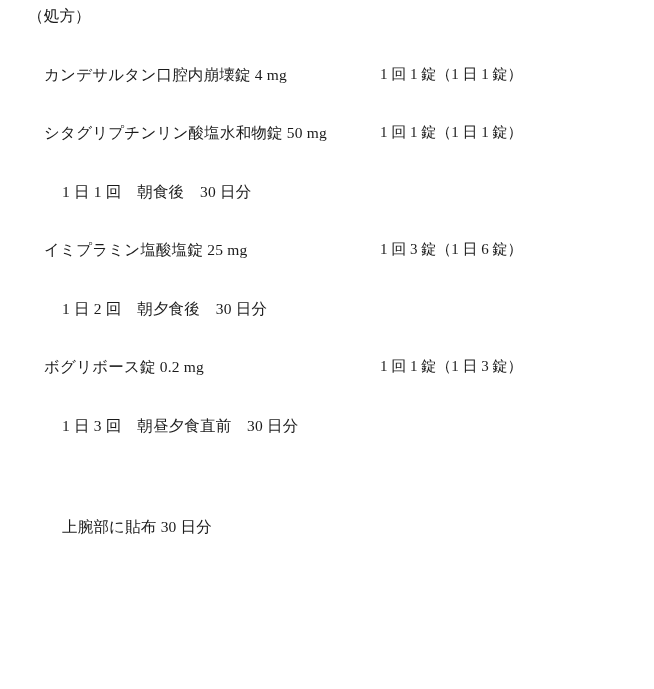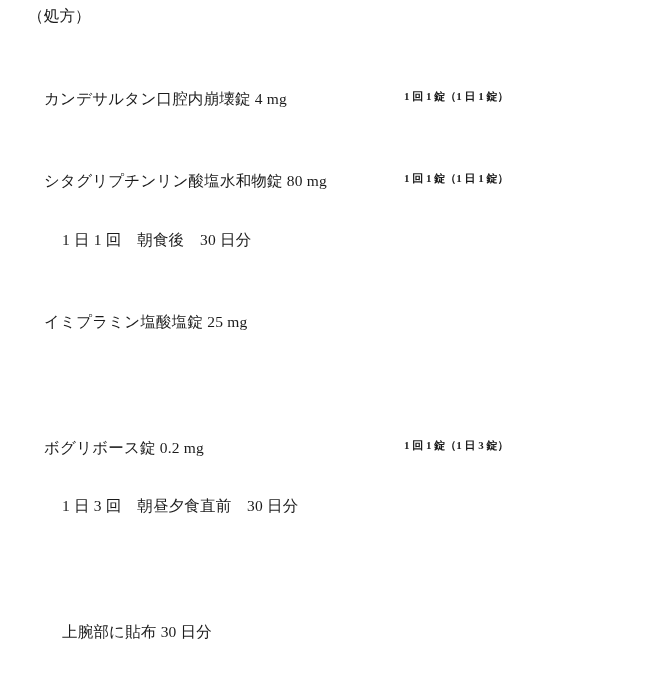--- a/index.html
+++ b/index.html
@@ -25,34 +25,33 @@
   
   .line {
     position: relative;
     font-size: 15.5px;
     line-height: 1.0;
     white-space: nowrap;
   }
 
   
   .ind-0 { padding-left: 28px; }   
-  .ind-1 { padding-left: 44px; margin-top: 24px; }   
+  .ind-1 { padding-left: 44px; }   
   .ind-2 { padding-left: 62px; }   
 
   .row {
     display: block;
     position: relative;
   }
   .dose {
     position: absolute;
-    left: 404px;
+    left: 380px;
     top: 0;
-    font-size: 11px;
+    font-size: 15px;
     white-space: nowrap;
-    font-weight: bold;
   }
 
   
   .sp-lg { height: 43px; }
   .sp-md { height: 43px; }
 
   .txt { letter-spacing: 0.2px; }
 
   .italic-d {
     font-style: italic;
@@ -71,38 +70,42 @@
   <div class="sp-lg"></div>
 
   <div class="line ind-1 row">
     <span class="txt">カンデサルタン口腔内崩壊錠 4 mg</span>
     <span class="dose">1 回 1 錠（1 日 1 錠）</span>
   </div>
 
   <div class="sp-md"></div>
 
   <div class="line ind-1 row">
-    <span class="txt">シタグリプチンリン酸塩水和物錠 80 mg</span>
+    <span class="txt">シタグリプチンリン酸塩水和物錠 50 mg</span>
     <span class="dose">1 回 1 錠（1 日 1 錠）</span>
   </div>
 
   <div class="sp-md"></div>
 
   <div class="line ind-2">
     <span class="txt">1 日 1 回　朝食後　30 日分</span>
   </div>
 
   <div class="sp-md"></div>
 
   <div class="line ind-1 row">
     <span class="txt">イミプラミン塩酸塩錠 25 mg</span>
+    <span class="dose">1 回 3 錠（1 日 6 錠）</span>
   </div>
 
   <div class="sp-md"></div>
 
+  <div class="line ind-2">
+    <span class="txt">1 日 2 回　朝夕食後　30 日分</span>
+  </div>
 
   <div class="sp-md"></div>
 
   <div class="line ind-1 row">
     <span class="txt">ボグリボース錠 0.2 mg</span>
     <span class="dose">1 回 1 錠（1 日 3 錠）</span>
   </div>
 
   <div class="sp-md"></div>
 

